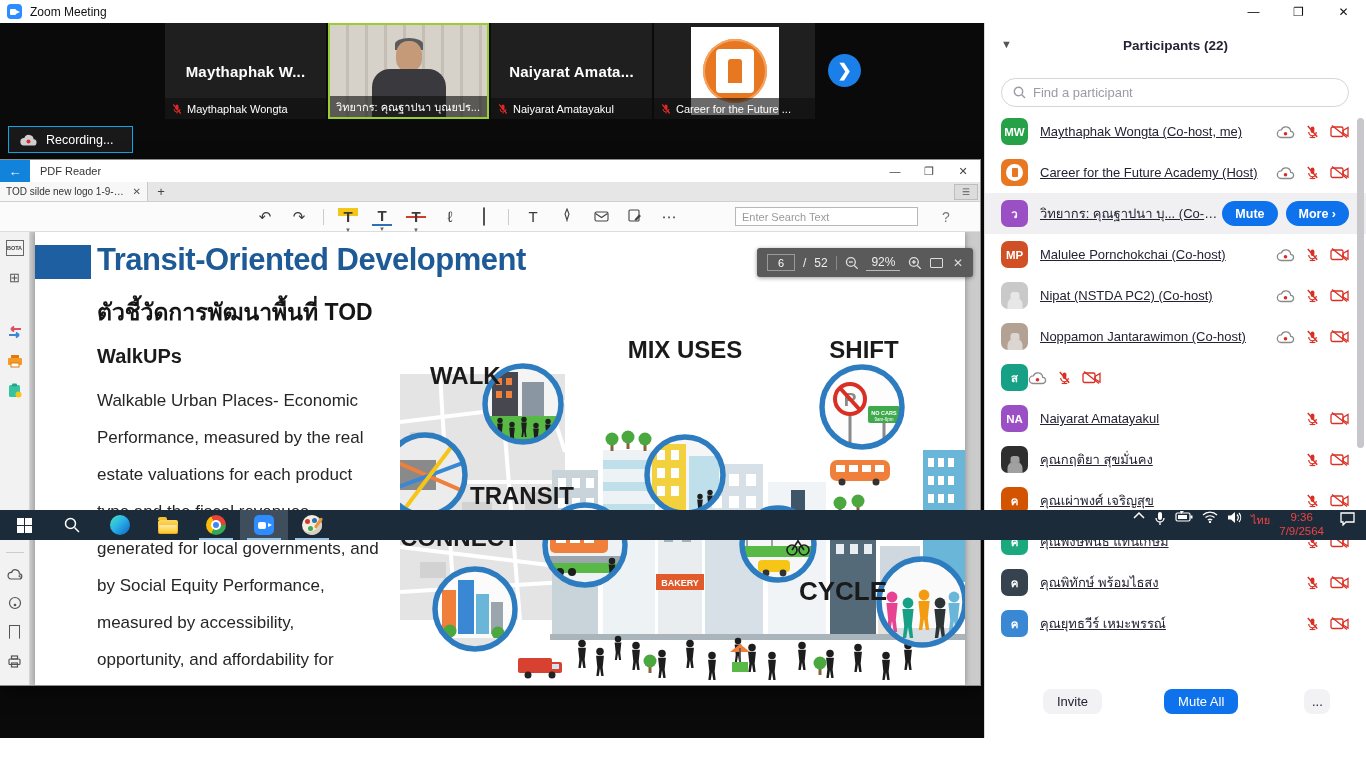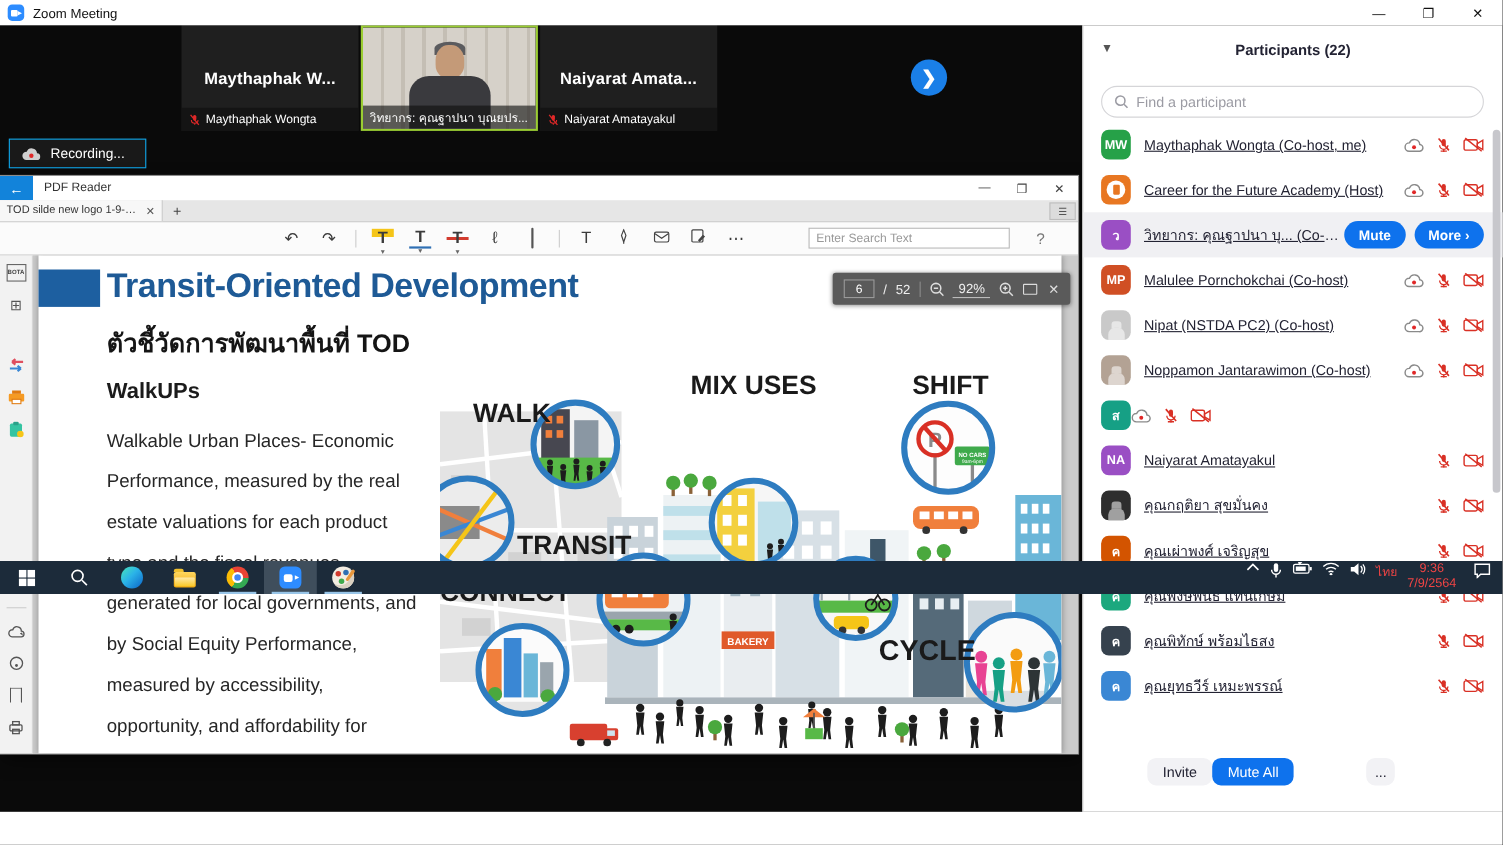--- a/index.html
+++ b/index.html
@@ -105,21 +105,21 @@
   .avatar.photo::after { content:""; position:absolute; left:50%; bottom:-2px; transform:translateX(-50%); width:15px; height:13px; border-radius:6px 6px 0 0; background:rgba(255,255,255,.55); box-shadow:0 -9px 0 -3px rgba(255,255,255,.55); }
   .p-name { margin-left:12px; font-size:13px; color:#232333; flex:1; white-space:nowrap; overflow:hidden; text-overflow:ellipsis;text-decoration:underline; }
   .row-icons { display:flex; align-items:center; gap:10px; }
   .row-btns { display:flex; gap:8px; }
   .pill { background:#0e72ed; color:#fff; border:none; border-radius:14px; height:25px; padding:0 13px; font-size:12.5px; font-weight:700; cursor:pointer; }
   .pp-scroll { position:absolute; right:2px; top:95px; width:7px; height:330px; border-radius:4px; background:#c7c7cc; }
   .pp-footer { position:absolute; left:0; bottom:24px; width:382px; display:flex; align-items:center; }
   .foot-btn { height:25px; border:none; border-radius:8px; background:#f2f2f5; color:#232333; font-size:13px; padding:0 14px; cursor:pointer; }
   .foot-btn.primary { background:#0e72ed; color:#fff; }
   .foot-invite { margin-left:58px; }
-  .foot-muteall { }
+  .foot-muteall { margin-left:62px; }
   .foot-more { margin-left:66px; width:26px; padding:0; }
 
   
   .taskbar { position:absolute; left:0; bottom:0; width:1366px; height:30px; background:#1c2b3a; display:flex; align-items:center; z-index:60; }
   .tb-btn { position:relative; width:48px; height:30px; display:flex; align-items:center; justify-content:center; cursor:pointer; }
   .tb-btn.running::after { content:""; position:absolute; bottom:0; left:7px; right:7px; height:2px; background:#98c5e8; }
   .tb-btn.active { background:#3f4e5c; }
   .edge-ic { width:20px; height:20px; border-radius:50%; background:linear-gradient(135deg,#49e6b8 0%,#2bb3e8 45%,#0b63c8 100%); }
   .folder-ic { position:relative; width:20px; height:14px; background:linear-gradient(#ffd75e,#f0a810); border-radius:2px; margin-top:3px; }
   .folder-ic::before { content:""; position:absolute; top:-3px; left:0; width:9px; height:3px; background:#f0c030; border-radius:2px 2px 0 0; }
@@ -190,20 +190,39 @@
       <svg class="mic-ic" width="12" height="12" viewBox="0 0 16 16">
               <rect x="6" y="2" width="4" height="7" rx="2" fill="#e02828"></rect>
               <path d="M4 8 a4 4 0 0 0 8 0" fill="none" stroke="#e02828" stroke-width="1.3"></path>
               <line x1="8" y1="12" x2="8" y2="14" stroke="#e02828" stroke-width="1.3"></line>
               <line x1="3" y1="2" x2="13" y2="14" stroke="#e02828" stroke-width="1.6"></line>
             </svg>
       <span class="tile-label-text">Naiyarat Amatayakul</span>
     </div>
   </div>
 
+  <div class="tile">
+
+    <div class="tile-logo">
+      <div class="sq">
+              <div class="badge">
+                <div class="badge-core"></div>
+              </div>
+            </div>
+    </div>
+    <div class="tile-label">
+      <svg class="mic-ic" width="12" height="12" viewBox="0 0 16 16">
+              <rect x="6" y="2" width="4" height="7" rx="2" fill="#e02828"></rect>
+              <path d="M4 8 a4 4 0 0 0 8 0" fill="none" stroke="#e02828" stroke-width="1.3"></path>
+              <line x1="8" y1="12" x2="8" y2="14" stroke="#e02828" stroke-width="1.3"></line>
+              <line x1="3" y1="2" x2="13" y2="14" stroke="#e02828" stroke-width="1.6"></line>
+            </svg>
+      <span class="tile-label-text">Career for the Future ...</span>
+    </div>
+  </div>
 </div>
     <button class="next-btn">❯</button>
 
     <div class="recording">
       <svg width="19" height="14" viewBox="0 0 19 14">
         <path d="M5 12.5h9.2a3.1 3.1 0 0 0 .5-6.2A4.9 4.9 0 0 0 5.3 4.9 3.6 3.6 0 0 0 5 12.5z" fill="#cfcfcf"></path>
         <circle cx="9.5" cy="8.6" r="2" fill="#e02828"></circle>
       </svg>
       <span class="rec-text">Recording...</span>
     </div>

